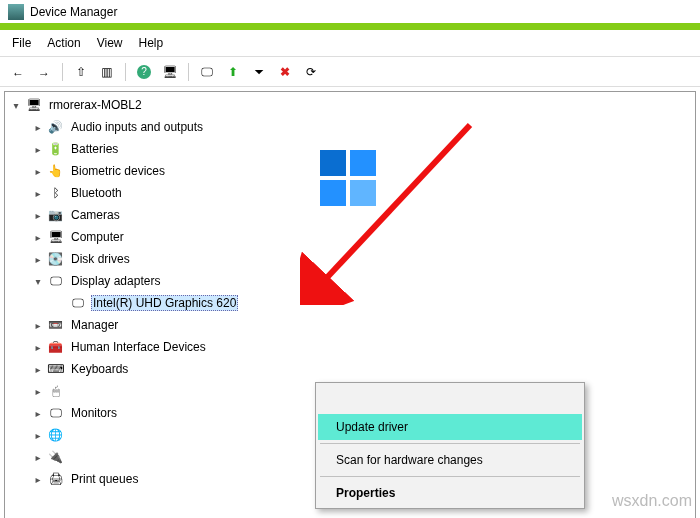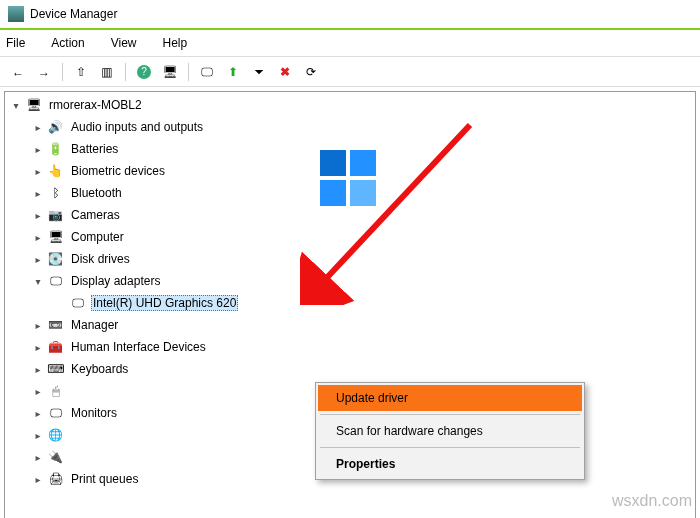--- a/index.html
+++ b/index.html
@@ -12,32 +12,32 @@
     width: 700px;
     height: 518px;
     overflow: hidden;
     position: relative;
   }
   .titlebar {
     height: 30px;
     display: flex;
     align-items: center;
     padding: 0 8px;
-    border-bottom: 2px solid #84cc16;
+    border-bottom: 7px solid #84cc16;
   }
   .titlebar .tb-icon {
     width: 16px; height: 16px; margin-right: 6px;
     display: inline-block;
     background: linear-gradient(#6aa, #366);
   }
   .titlebar .tb-title { font-size: 12px; }
   .menubar {
     display: flex;
-    gap: 18px;
-    padding: 4px 2px;
+    gap: 8px;
+    padding: 4px 8px;
     border-bottom: 1px solid #ddd;
   }
   .menubar span { padding: 2px 4px; }
   .toolbar {
     display: flex;
     align-items: center;
     gap: 2px;
     padding: 2px 6px;
     border-bottom: 1px solid #ddd;
     height: 30px;
@@ -90,21 +90,21 @@
     box-shadow: 3px 3px 6px rgba(0,0,0,0.3);
     width: 270px;
     padding: 2px;
     z-index: 100;
   }
   .context-menu .cmi {
     padding: 6px 18px;
     font-size: 12px;
     cursor: default;
   }
-  .context-menu .cmi.hl { background: #f97316; }
+  .context-menu .cmi.hl { background: #5eead4; margin-top: 29px; }
   .context-menu .csep { height: 1px; background: #c0c0c0; margin: 3px 2px; }
   .context-menu .cmi.bold { font-weight: bold; }
   .watermark {
     position: absolute;
     right: 8px; bottom: 8px;
     font-size: 16px; color: #bbb;
     z-index: 200;
   }
   .logo-overlay {
     position: absolute;

